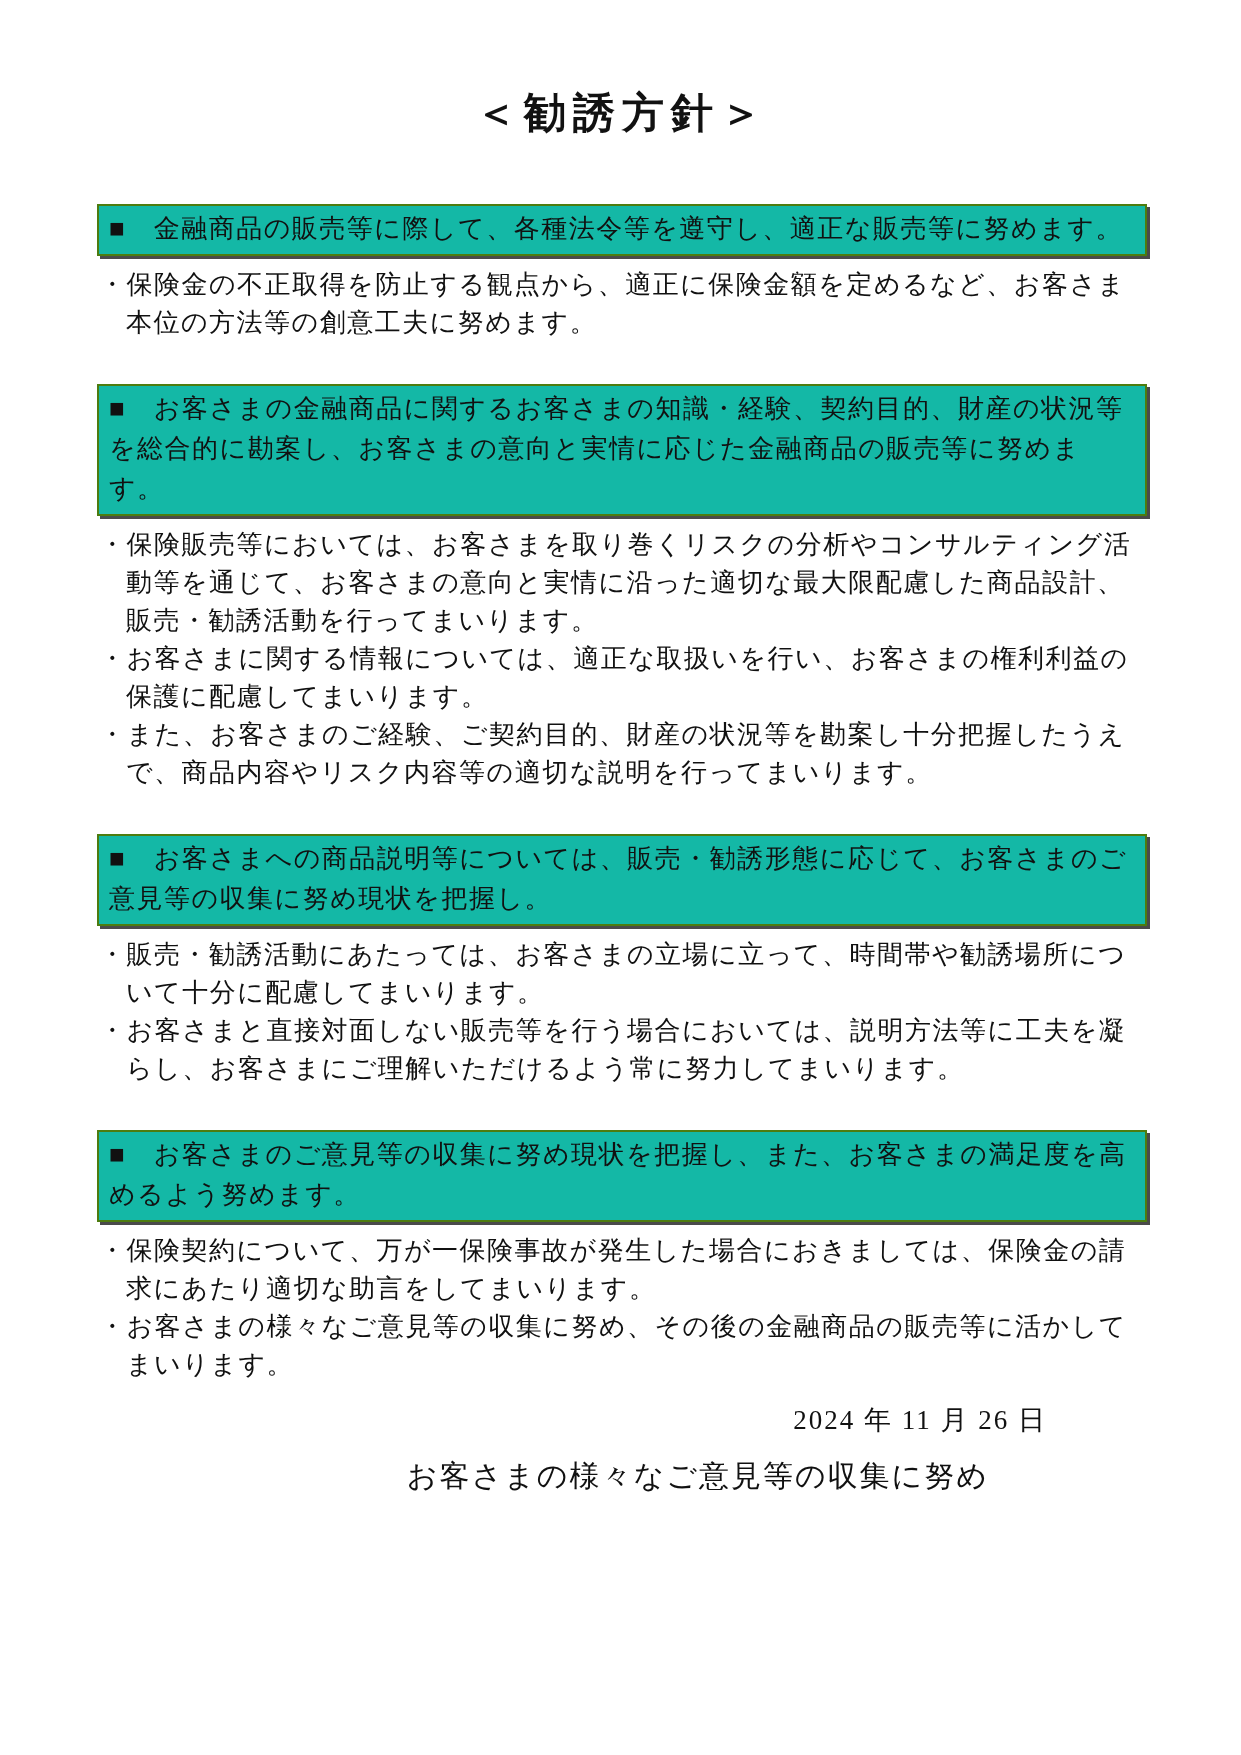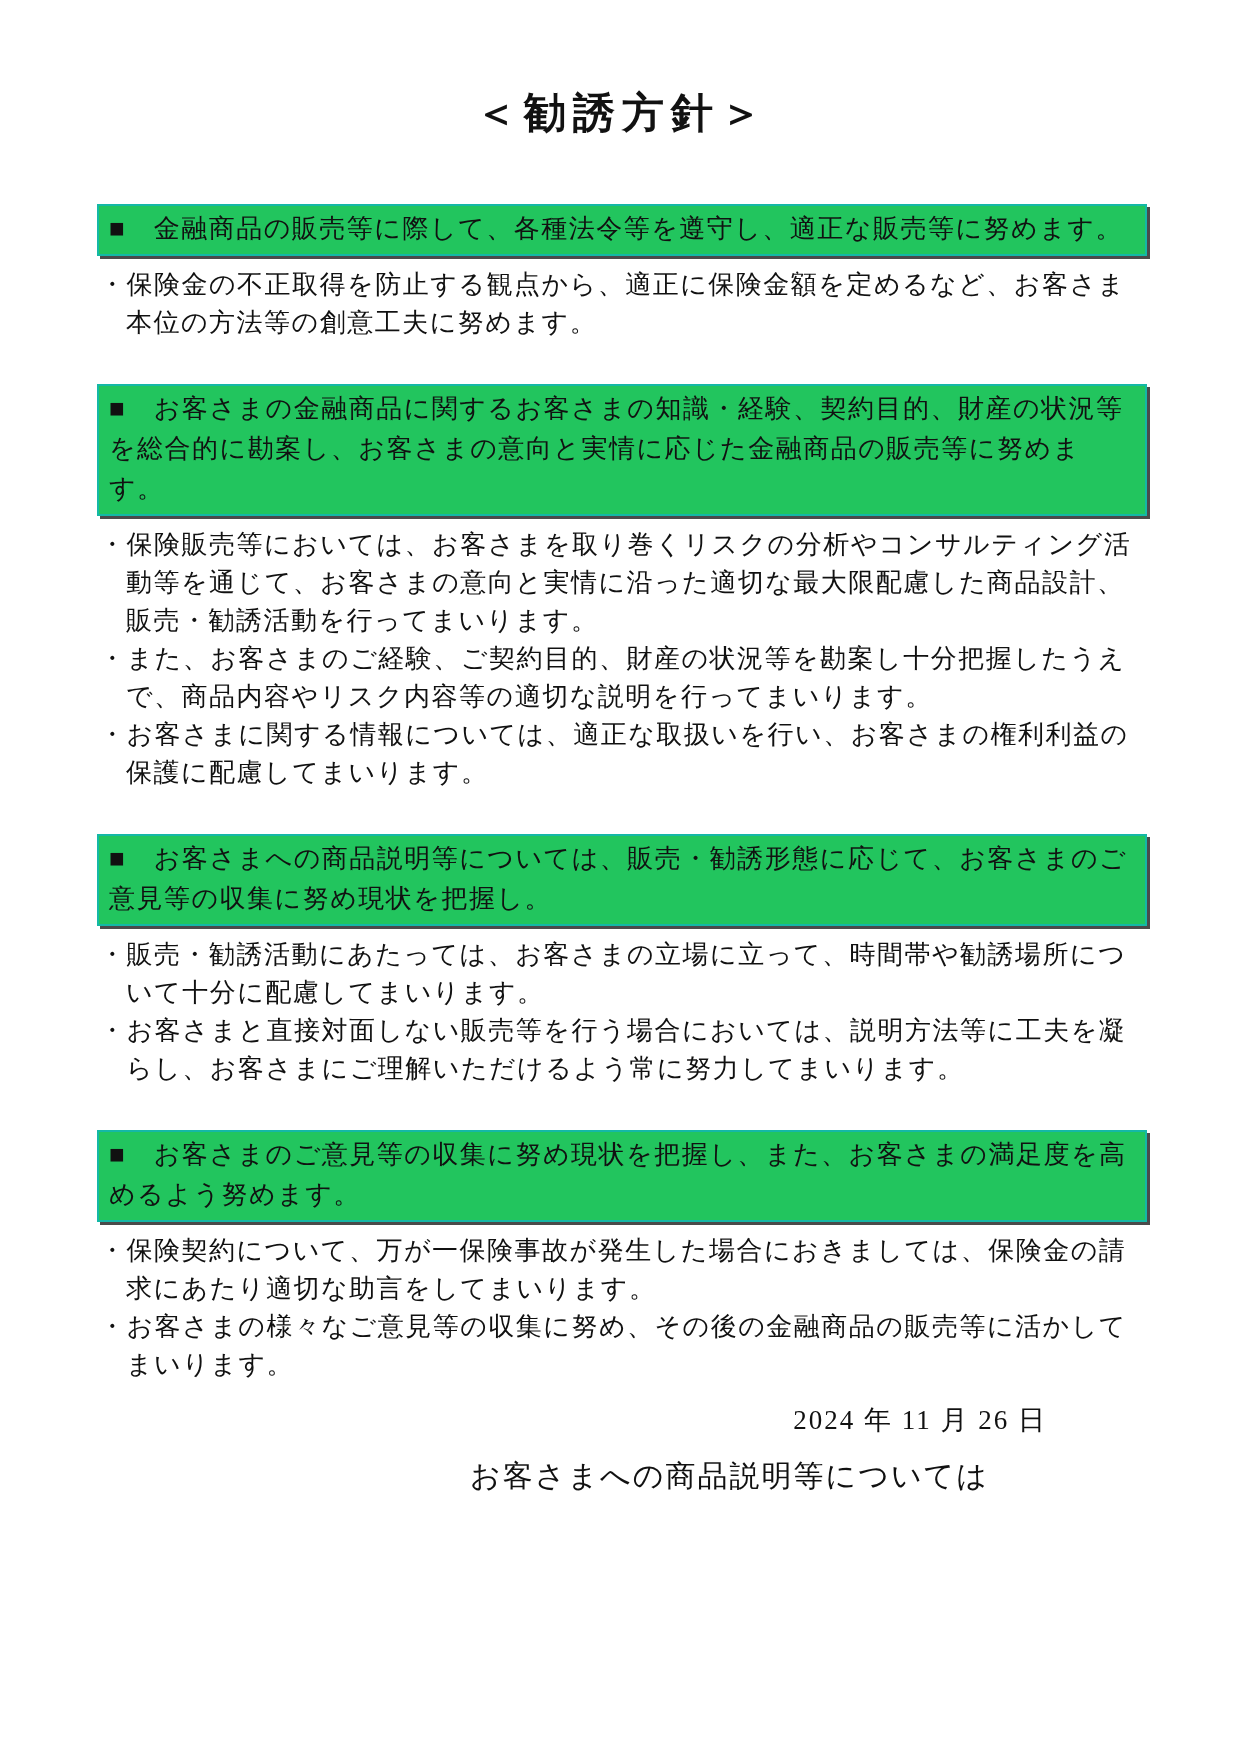--- a/index.html
+++ b/index.html
@@ -23,27 +23,27 @@
     text-align: center;
     font-size: 42px;
     font-weight: 600;
     letter-spacing: 7px;
     line-height: 54px;
     margin: 0 0 64px 0;
   }
   .section { margin: 0; }
   .section + .section { margin-top: 42px; }
   .heading-box {
-    border: 2px solid #14b8a6;
+    border: 2px solid #4d7c0f;
     box-shadow: 3px 3px 0 #4a4a4a;
     padding: 3px 10px 5px 10px;
     font-size: 26px;
     line-height: 40px;
     letter-spacing: 1.5px;
-    background: #22c55e;
+    background: #14b8a6;
   }
   .bullets {
     margin-top: 10px;
     font-size: 26px;
     line-height: 38px;
     letter-spacing: 1.5px;
   }
   .bullet {
     padding-left: 27px;
     text-indent: -27px;
@@ -81,22 +81,22 @@
       <p class="bullet">・保険金の不正取得を防止する観点から、適正に保険金額を定めるなど、お客さま本位の方法等の創意工夫に努めます。</p>
     </div>
   </div>
 
   <div class="section">
     <div class="heading-box">
       <span>■　お客さまの金融商品に関するお客さまの知識・経験、契約目的、財産の状況等を総合的に勘案し、お客さまの意向と実情に応じた金融商品の販売等に努めます。</span>
     </div>
     <div class="bullets">
       <p class="bullet">・保険販売等においては、お客さまを取り巻くリスクの分析やコンサルティング活動等を通じて、お客さまの意向と実情に沿った適切な最大限配慮した商品設計、販売・勧誘活動を行ってまいります。</p>
+      <p class="bullet">・お客さまに関する情報については、適正な取扱いを行い、お客さまの権利利益の保護に配慮してまいります。</p>
       <p class="bullet">・また、お客さまのご経験、ご契約目的、財産の状況等を勘案し十分把握したうえで、商品内容やリスク内容等の適切な説明を行ってまいります。</p>
-      <p class="bullet">・お客さまに関する情報については、適正な取扱いを行い、お客さまの権利利益の保護に配慮してまいります。</p>
     </div>
   </div>
 
   <div class="section">
     <div class="heading-box">
       <span>■　お客さまへの商品説明等については、販売・勧誘形態に応じて、お客さまのご意見等の収集に努め現状を把握し。</span>
     </div>
     <div class="bullets">
       <p class="bullet">・販売・勧誘活動にあたっては、お客さまの立場に立って、時間帯や勧誘場所について十分に配慮してまいります。</p>
       <p class="bullet">・お客さまと直接対面しない販売等を行う場合においては、説明方法等に工夫を凝らし、お客さまにご理解いただけるよう常に努力してまいります。</p>
@@ -107,15 +107,15 @@
     <div class="heading-box">
       <span>■　お客さまのご意見等の収集に努め現状を把握し、また、お客さまの満足度を高めるよう努めます。</span>
     </div>
     <div class="bullets">
       <p class="bullet">・保険契約について、万が一保険事故が発生した場合におきましては、保険金の請求にあたり適切な助言をしてまいります。</p>
       <p class="bullet">・お客さまの様々なご意見等の収集に努め、その後の金融商品の販売等に活かしてまいります。</p>
     </div>
   </div>
 
   <div class="footer-date">2024 年 11 月 26 日</div>
-  <div class="footer-org">お客さまへの商品説明等については</div>
+  <div class="footer-org">お客さまの様々なご意見等の収集に努め</div>
 
 </div>
 
 </body></html>

